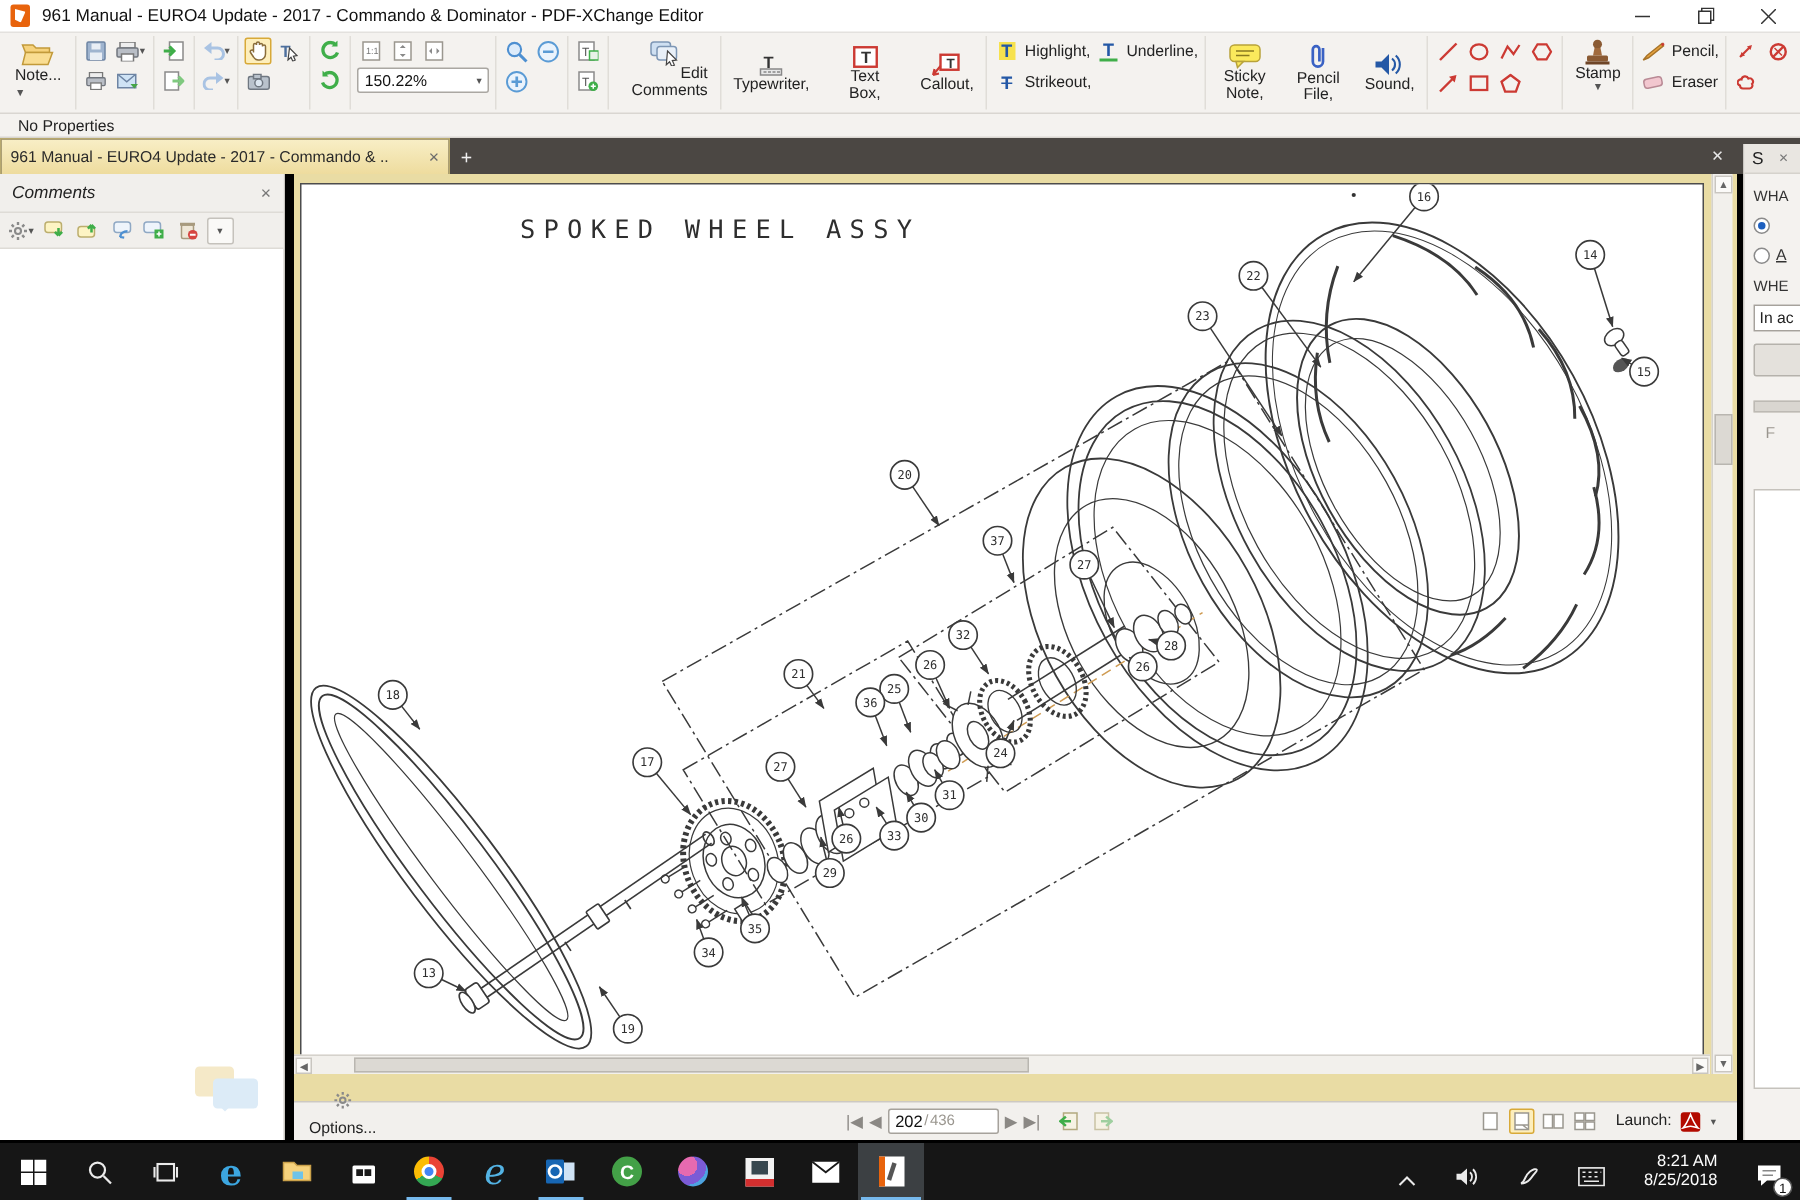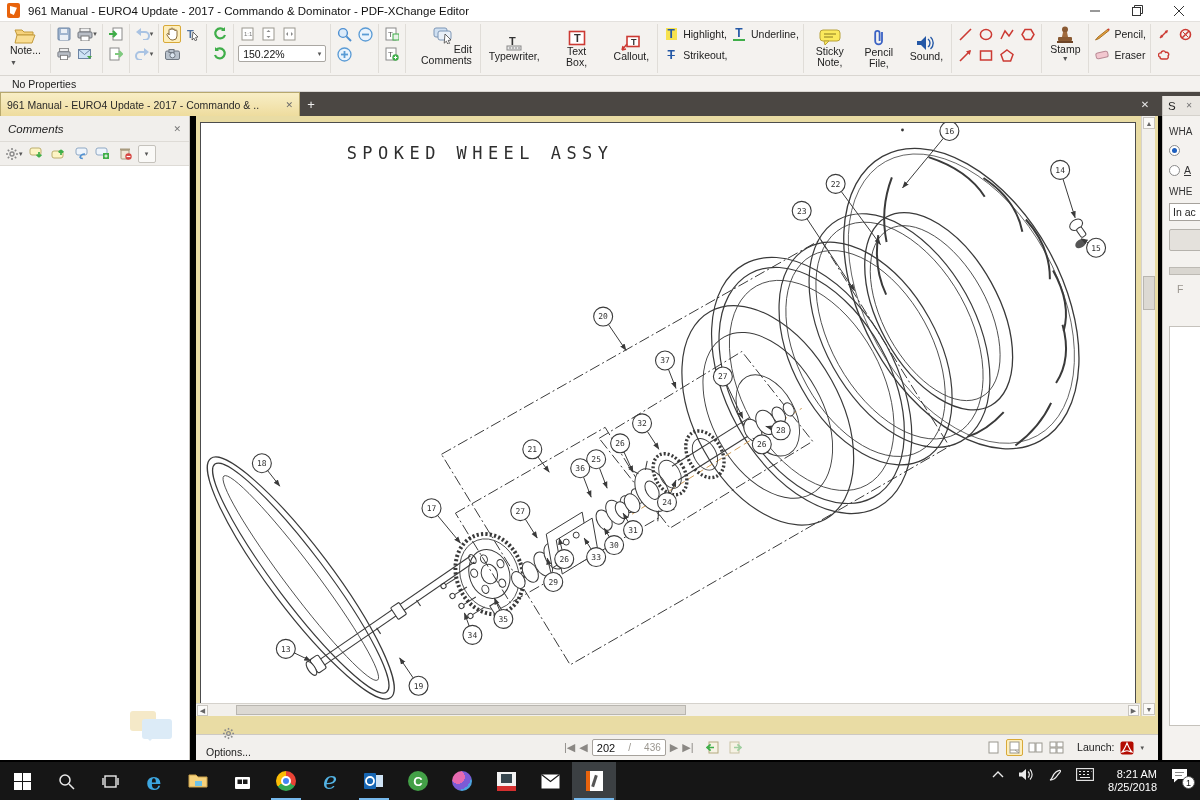--- a/index.html
+++ b/index.html
@@ -71,21 +71,21 @@
   #hthumb { position:absolute; left:40px; top:1px; width:450px; height:10px; background:#dcd9d3; border:1px solid #b9b6b0; }
   .hscr-arrow { position:absolute; top:1px; width:11px; height:11px; background:#fbfaf8; border:1px solid #c9c6c0; color:#666; font-size:7px; display:flex; align-items:center; justify-content:center; }
 
   
   #docbar { position:absolute; left:0; bottom:0; width:962px; height:26px; background:#f2f0ed; border-top:1px solid #cdc9c3; display:flex; align-items:center; }
   #docbar-left { display:flex; align-items:center; gap:5px; padding-left:10px;flex-direction:column; }
   #docbar-center { position:absolute; left:368px; display:flex; align-items:center; gap:4px; }
   #docbar-right { margin-left:auto; display:flex; align-items:center; gap:4px; padding-right:14px; }
   .navglyph { color:#8b8884; font-size:11px; }
   #pagebox { width:74px; height:17px; background:#fff; border:1px solid #a6a29c; border-radius:2px;
-    display:flex; align-items:center; justify-content:space-between; padding:0 4px; gap:1px; }
+    display:flex; align-items:center; justify-content:flex-start; padding:0 4px; gap:1px; }
   #pagebox .cur { color:#111; font-size:11px; }
   #pagebox .tot { color:#9a968f; font-size:10px; }
   .layoutbtn { width:17px; height:17px; display:flex; align-items:center; justify-content:center; border-radius:2px; }
   .layoutbtn.sel { background:#fdeebc; border:1px solid #d8a938; }
 
   
   #search-panel { position:absolute; left:1162px; top:96px; width:38px; height:664px; background:#f4f2ef; border-left:1px solid #c9c6c1; }
   #search-header { height:20px; background:#e9e6e1; border-bottom:1px solid #d5d2cc; display:flex; align-items:center; padding:0 5px; gap:10px; }
   #search-header .ptitle { font-size:11.5px; color:#222; }
   #search-header .pclose { font-size:8px; color:#777; }
@@ -99,21 +99,21 @@
   .sp-bar { margin:16px 0 0 6px; width:44px; height:8px; background:#d9d6d0; border:1px solid #bdbab4; }
   .sp-dim { font-size:10.5px; color:#9a968f; margin:8px 0 0 14px; }
   #sp-results { position:absolute; left:6px; top:230px; width:40px; height:400px; background:#fff; border:1px solid #c5c2bc; }
 
   
   #taskbar { position:absolute; left:0; top:762px; width:1200px; height:38px; background:#161616; display:flex; align-items:center; }
   .tb-item { width:44px; height:38px; display:flex; align-items:center; justify-content:center; position:relative; }
   .tb-item.running:after { content:""; position:absolute; left:7px; bottom:0; width:30px; height:2px; background:#76b9ed; }
   .tb-item.active { background:#3c4043; }
   .tb-item.active:after { content:""; position:absolute; left:2px; bottom:0; width:40px; height:2px; background:#76b9ed; }
-  #tray { margin-left:auto; display:flex; align-items:flex-start; gap:14px; padding-right:12px; }
+  #tray { margin-left:auto; display:flex; align-items:flex-end; gap:26px; padding-right:12px; }
   #clock { text-align:right; color:#fff; font-size:11px; line-height:13px; }
   .trayglyph { color:#eaeaea; }
   #notif { position:relative; }
   #notif .badge { position:absolute; right:-7px; bottom:-4px; width:13px; height:13px; background:#fff; color:#111;
     border-radius:50%; font-size:9px; display:flex; align-items:center; justify-content:center; border:1px solid #555; }
 </style>
 </head>
 <body>
 
 <div id="app">

